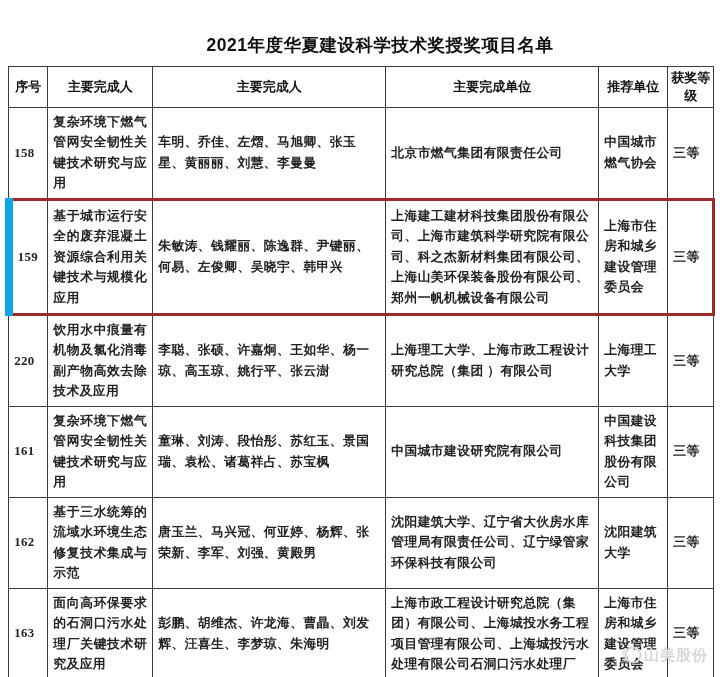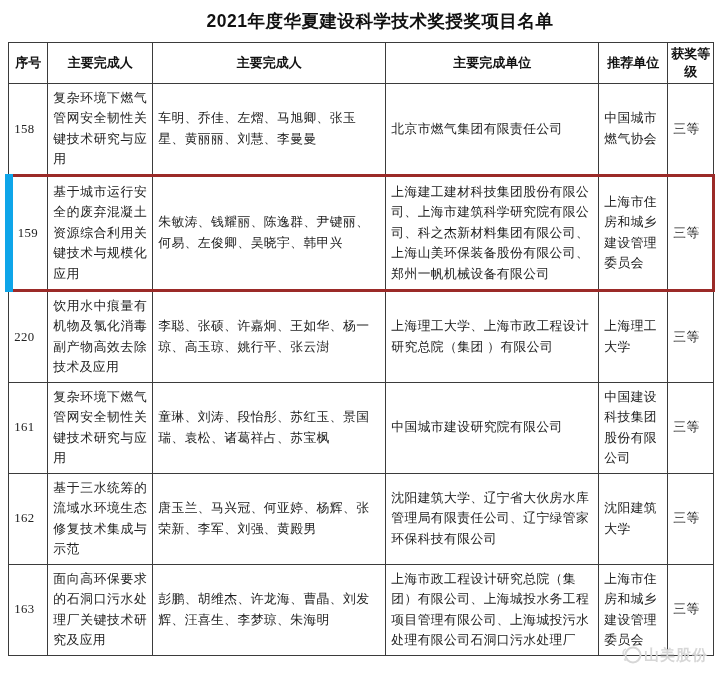--- a/index.html
+++ b/index.html
@@ -14,41 +14,42 @@
     overflow: hidden;
     font-family: "Liberation Serif", "DejaVu Serif", serif;
     color: #1c1c1c;
   }
   .doc-title {
     text-align: center;
     font-family: "Liberation Sans", "DejaVu Sans", sans-serif;
     font-weight: bold;
     font-size: 17.5px;
     letter-spacing: 0.5px;
-    padding-top: 9px;
+    padding-top: 33px;
     color: #111;
     margin-left: 40px;
   }
   table.awards {
     border-collapse: collapse;
     table-layout: fixed;
     width: 705px;
     margin: 9px auto 0 auto;
   }
   table.awards col.c-no    { width: 39px; }
   table.awards col.c-name  { width: 105px; }
   table.awards col.c-ppl   { width: 233px; }
   table.awards col.c-org   { width: 213px; }
   table.awards col.c-rec   { width: 69px; }
   table.awards col.c-award { width: 46px; }
   table.awards th,
   table.awards td {
     border: 1px solid #3b3b3b;
     vertical-align: middle;
     overflow: hidden;
+    font-weight: bold;
   }
   table.awards th {
     font-family: "Liberation Sans", "DejaVu Sans", sans-serif;
     font-weight: bold;
     font-size: 13px;
     padding: 2px 1px;
     text-align: center;
     color: #111;
   }
   table.awards td {

